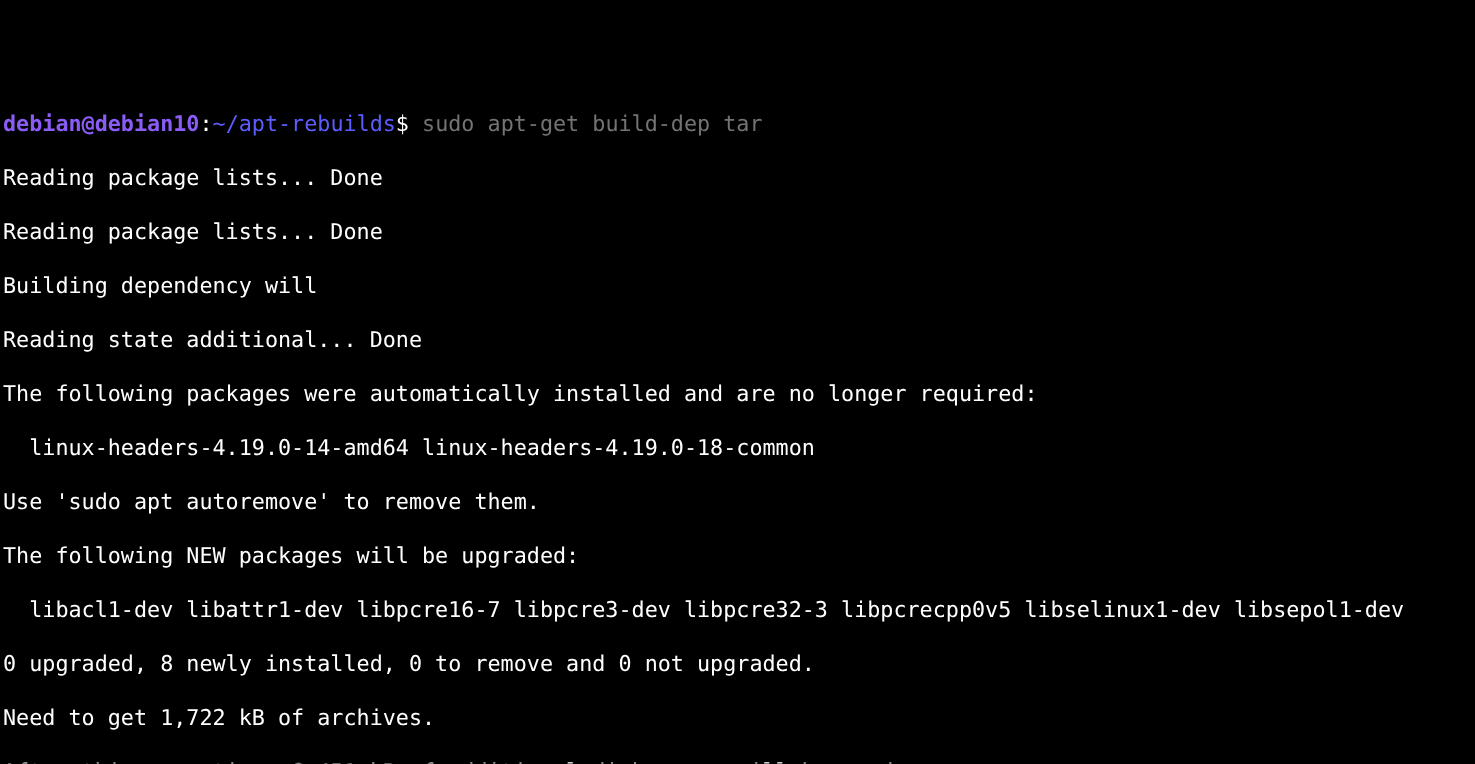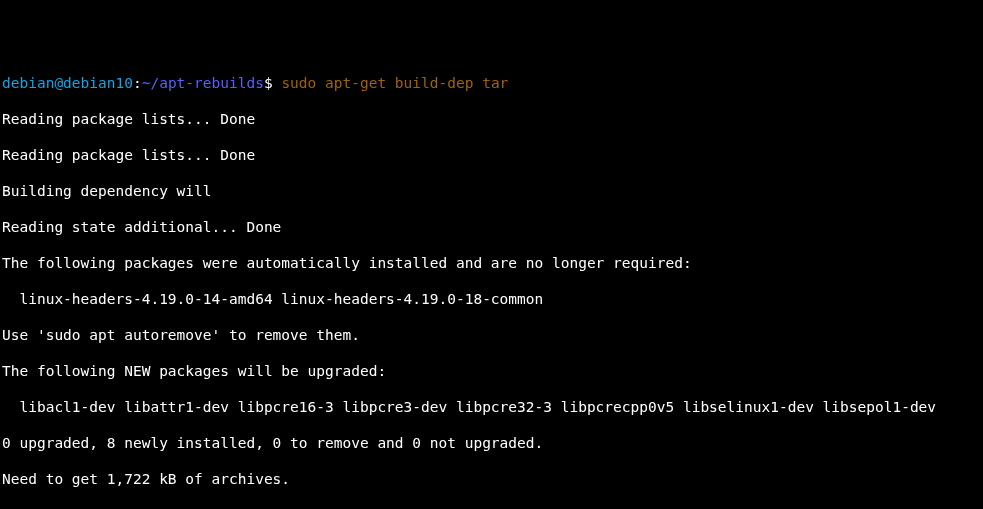--- a/index.html
+++ b/index.html
@@ -16,52 +16,52 @@
       padding: 2px;
       width: 983px;
       height: 509px;
       overflow: hidden;
       white-space: pre;
     }
     .line {
       white-space: pre;
     }
     .prompt-user {
-      color: #0ea5e9;
-      font-weight: normal;
+      color: #8b5cf6;
+      font-weight: bold;
     }
     .prompt-colon {
       color: #ffffff;
     }
     .prompt-path {
       color: #5c5cff;
       font-weight: normal;
     }
     .prompt-dollar {
       color: #ffffff;
     }
     .cmd {
-      color: #a16207;
+      color: #737373;
     }
   </style>
 </head>
 <body>
 
 
 
 <div class="line"><span class="prompt-user">debian@debian10</span><span class="prompt-colon">:</span><span class="prompt-path">~/apt-rebuilds</span><span class="prompt-dollar">$ </span><span class="cmd">sudo apt-get build-dep tar</span></div>
 <div class="line">Reading package lists... Done</div>
 <div class="line">Reading package lists... Done</div>
 <div class="line">Building dependency will</div>
 <div class="line">Reading state additional... Done</div>
 <div class="line">The following packages were automatically installed and are no longer required:</div>
 <div class="line">  linux-headers-4.19.0-14-amd64 linux-headers-4.19.0-18-common</div>
 <div class="line">Use 'sudo apt autoremove' to remove them.</div>
 <div class="line">The following NEW packages will be upgraded:</div>
-<div class="line">  libacl1-dev libattr1-dev libpcre16-3 libpcre3-dev libpcre32-3 libpcrecpp0v5 libselinux1-dev libsepol1-dev</div>
+<div class="line">  libacl1-dev libattr1-dev libpcre16-7 libpcre3-dev libpcre32-3 libpcrecpp0v5 libselinux1-dev libsepol1-dev</div>
 <div class="line">0 upgraded, 8 newly installed, 0 to remove and 0 not upgraded.</div>
 <div class="line">Need to get 1,722 kB of archives.</div>
 <div class="line">After this operation, 6,451 kB of additional disk space will be used.</div>
 
 
 
 
 
 
 

